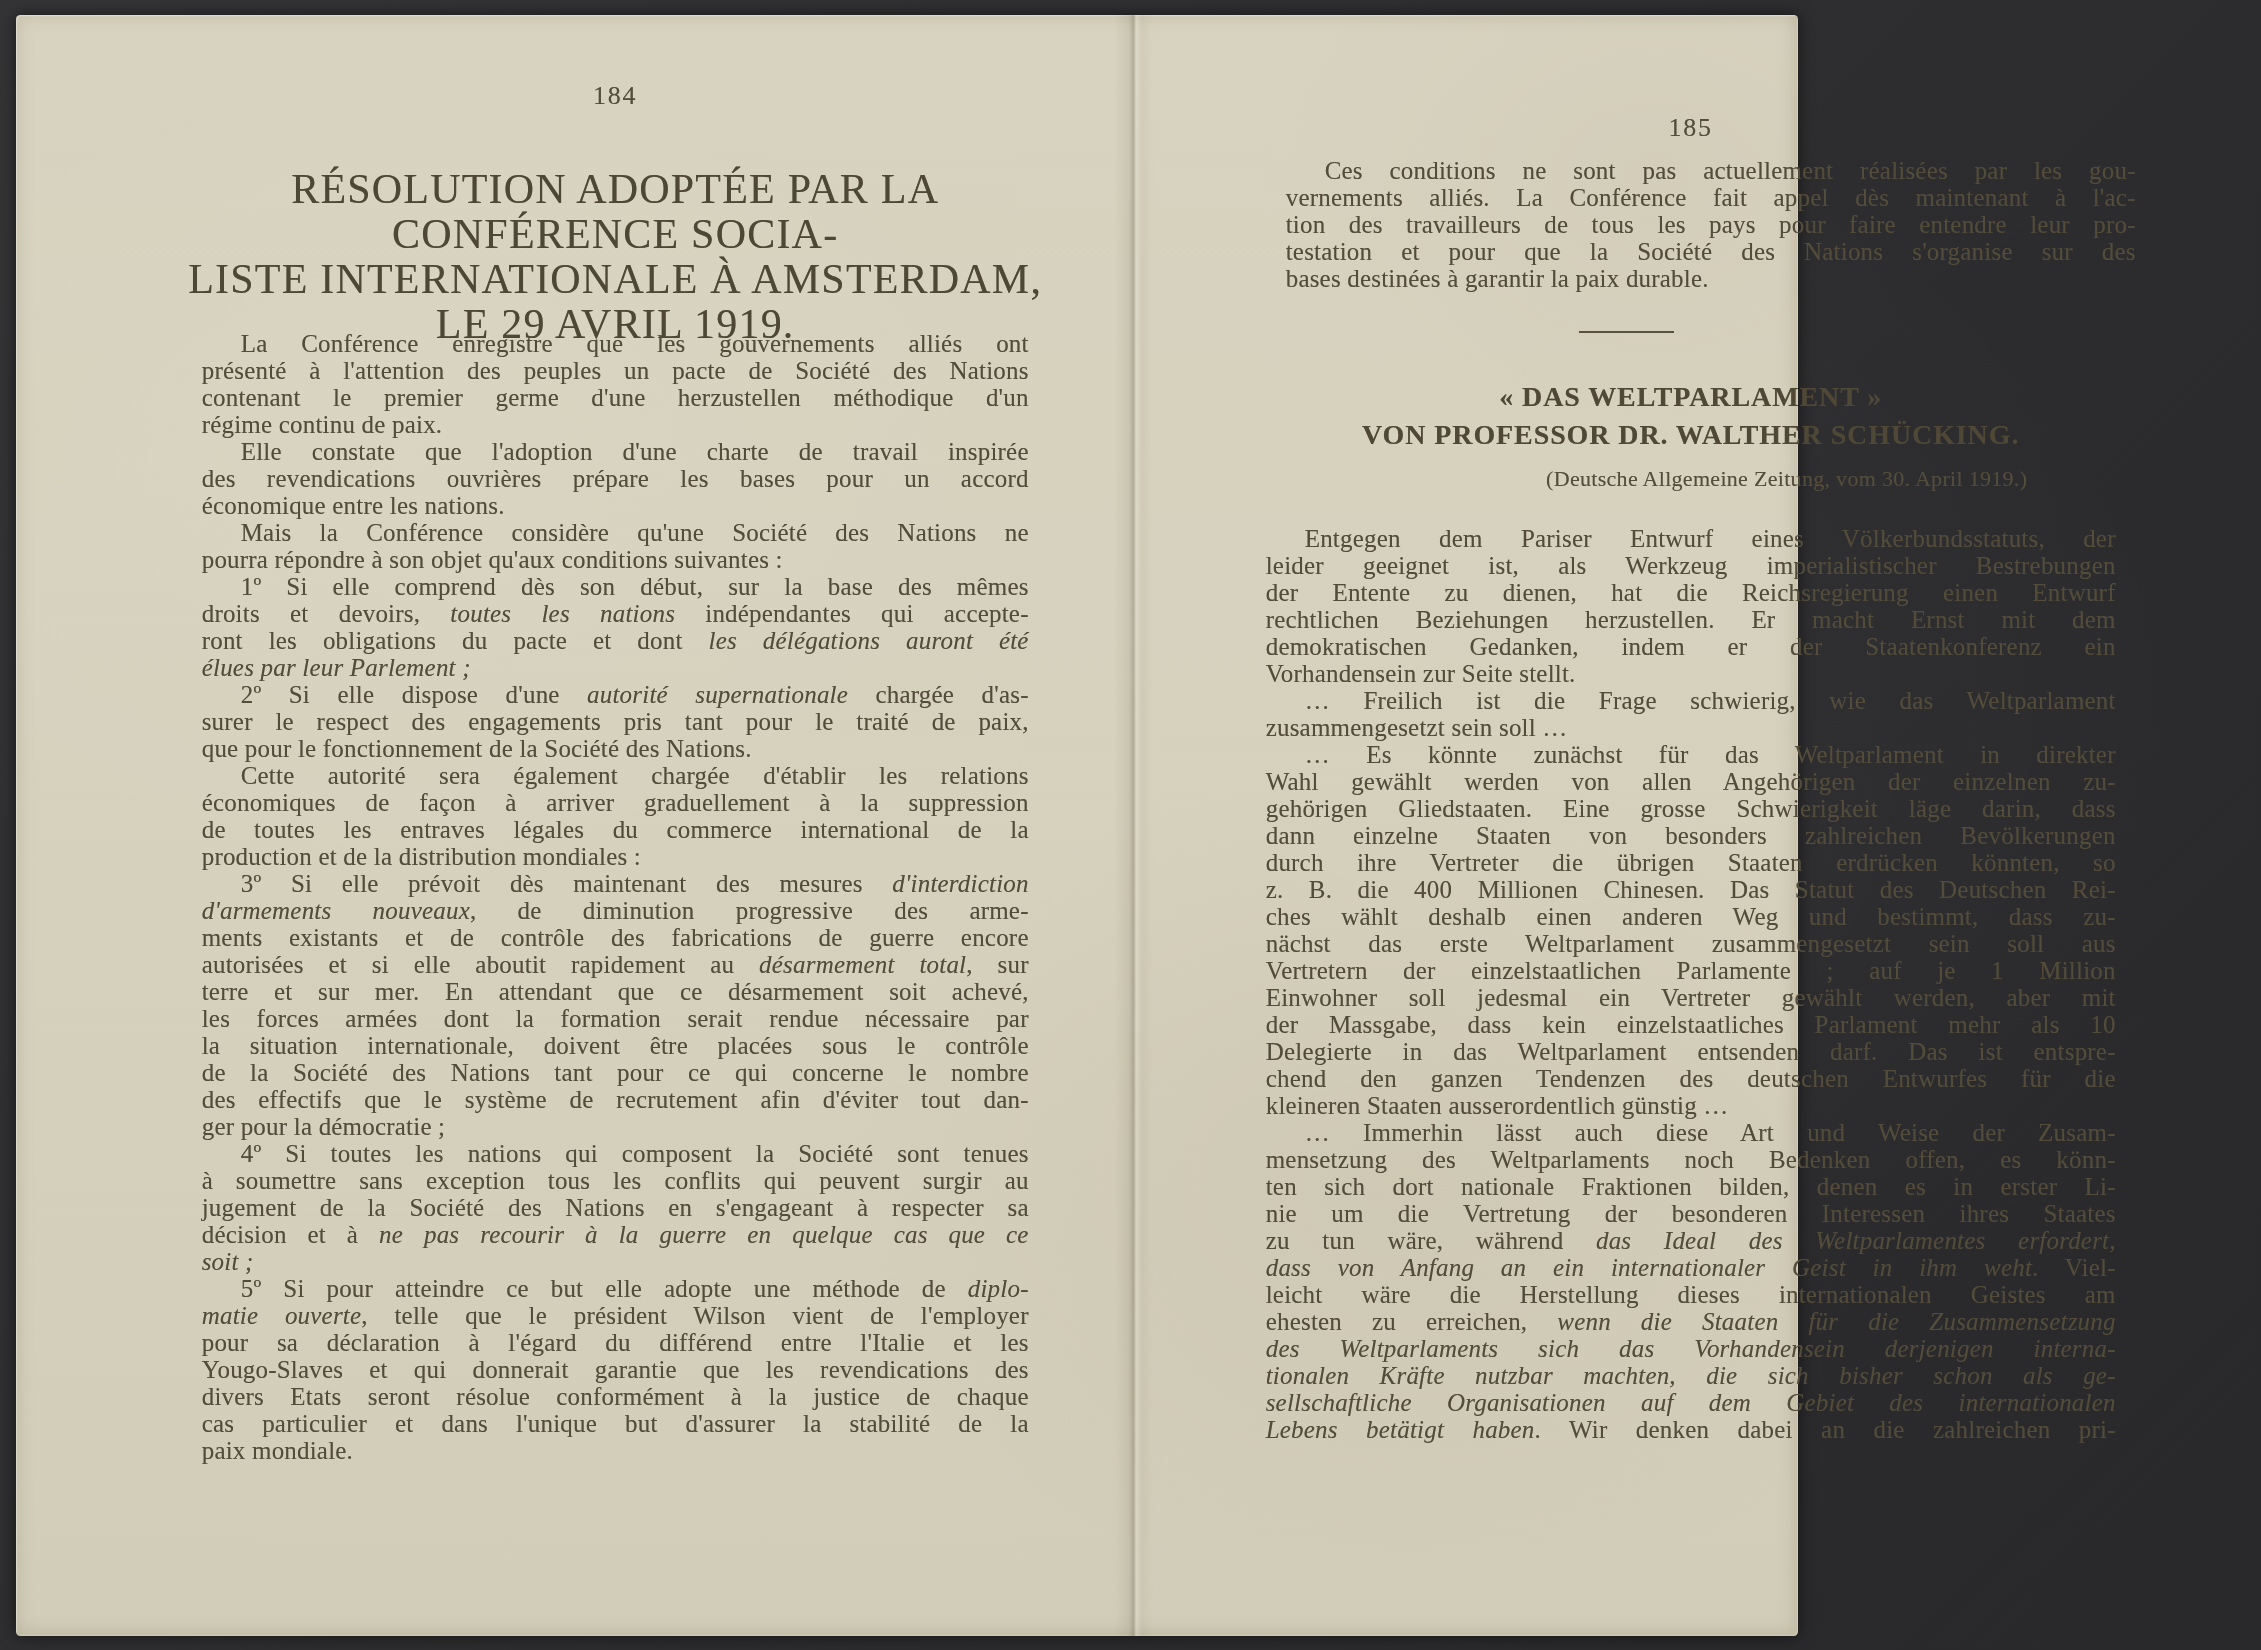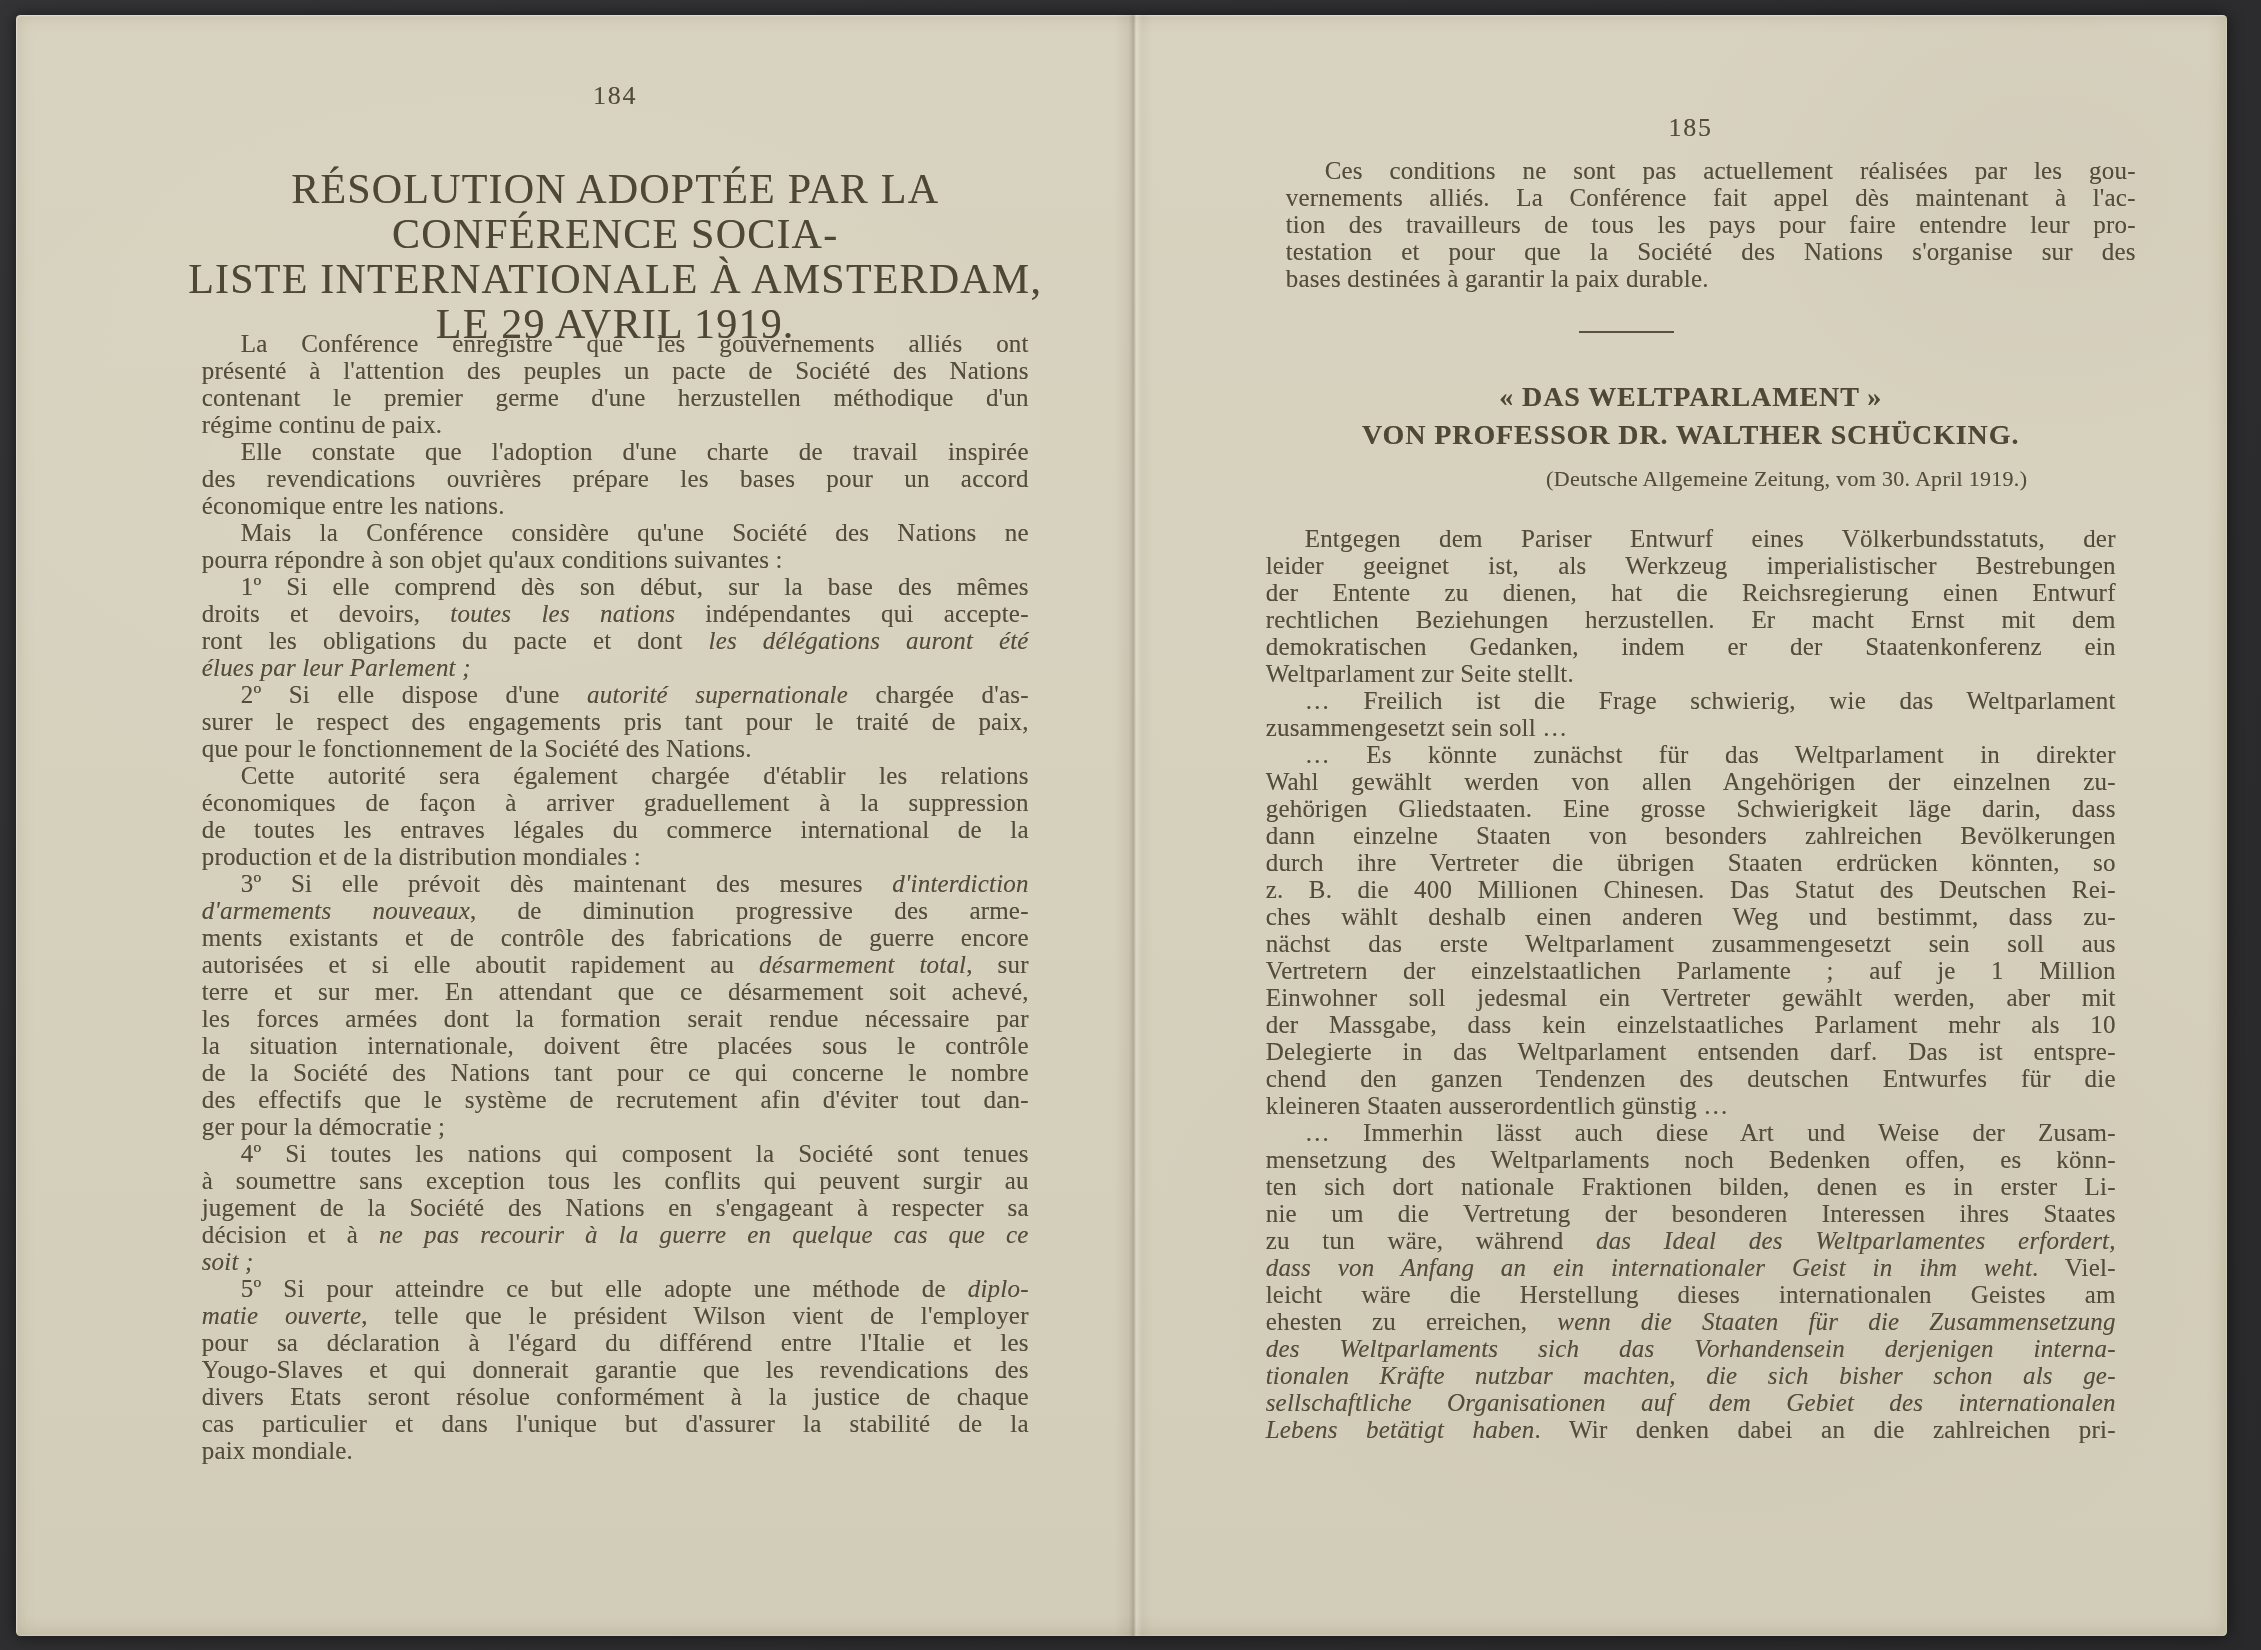--- a/index.html
+++ b/index.html
@@ -15,21 +15,21 @@
     position: absolute;
     left: 0; top: 0;
     width: 2261px; height: 1651px;
     background:
       radial-gradient(1567px 1085px at 50% 45%, rgba(255,255,255,0.04), transparent 70%),
       linear-gradient(135deg, #343436 0%, #2c2c2e 60%, #29292b 100%);
   }
   .paper {
     position: absolute;
     left: 15.7px; top: 14.5px;
-    width: 2211px; height: 1621px;
+    width: 1782px; height: 1621px;
     border-radius: 4.2px;
     background:
       radial-gradient(964px 663px at 22% 28%, rgba(255,255,255,0.06), transparent 70%),
       radial-gradient(844px 603px at 78% 72%, rgba(124,112,82,0.07), transparent 70%),
       radial-gradient(542px 422px at 92% 10%, rgba(124,112,82,0.05), transparent 70%),
       linear-gradient(180deg, #d8d3c0 0%, #d6d1bd 55%, #d2cdb9 100%);
     box-shadow:
       0 0 15.7px rgba(0,0,0,0.55),
       inset 1.2px 1.2px 0 rgba(255,255,255,0.35),
       inset -1.2px -1.2px 0 rgba(255,255,255,0.18),
@@ -222,21 +222,21 @@
         <span>VON PROFESSOR DR. WALTHER SCHÜCKING.</span>
       </h2>
       <div class="source-line">(Deutsche Allgemeine Zeitung, vom 30. April 1919.)</div>
       <div class="bodytext de-body">
         <div class="para">
             <div class="line">Entgegen dem Pariser Entwurf eines Völkerbundsstatuts, der</div>
             <div class="line">leider geeignet ist, als Werkzeug imperialistischer Bestrebungen</div>
             <div class="line">der Entente zu dienen, hat die Reichsregierung einen Entwurf</div>
             <div class="line">rechtlichen Beziehungen herzustellen. Er macht Ernst mit dem</div>
             <div class="line">demokratischen Gedanken, indem er der Staatenkonferenz ein</div>
-            <div class="line last">Weltparlament zur Seite stellt.</div>
+            <div class="line last">Vorhandensein zur Seite stellt.</div>
           </div>
         <div class="para">
             <div class="line">… Freilich ist die Frage schwierig, wie das Weltparlament</div>
             <div class="line last">zusammengesetzt sein soll …</div>
           </div>
         <div class="para">
             <div class="line">… Es könnte zunächst für das Weltparlament in direkter</div>
             <div class="line">Wahl gewählt werden von allen Angehörigen der einzelnen zu-</div>
             <div class="line">gehörigen Gliedstaaten. Eine grosse Schwierigkeit läge darin, dass</div>
             <div class="line">dann einzelne Staaten von besonders zahlreichen Bevölkerungen</div>

